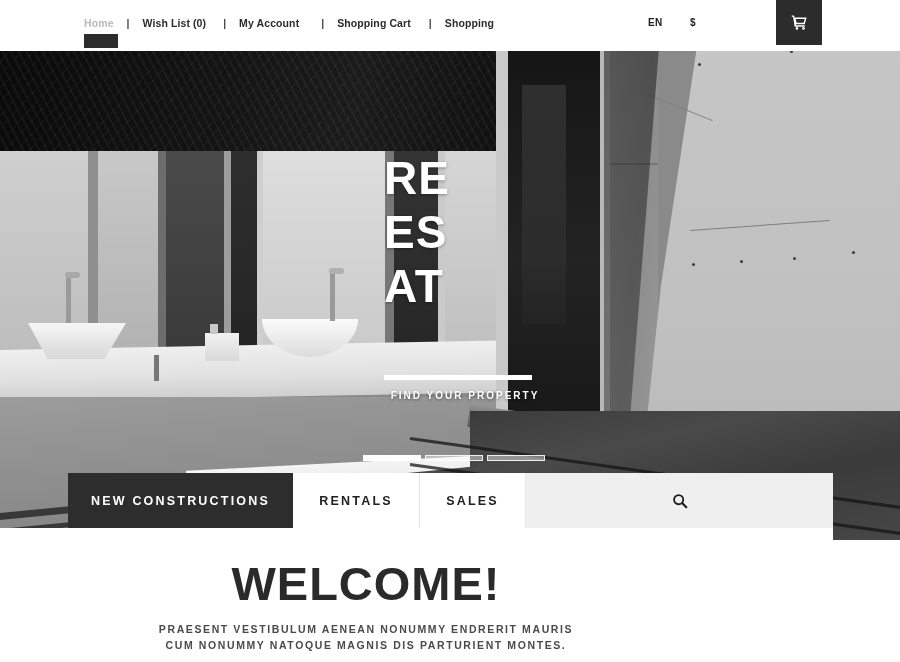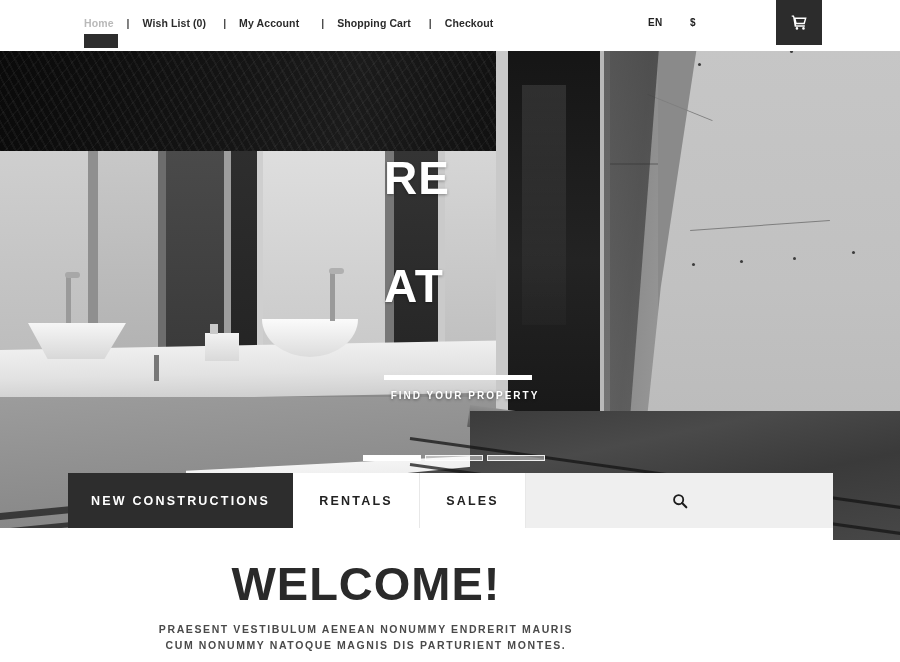--- a/index.html
+++ b/index.html
@@ -326,20 +326,21 @@
       <div class="ph-deck">
         <div class="plank"></div>
           <div class="plank"></div>
           <div class="plank"></div>
         <div class="plank"></div>
       </div>
     </div>
 
     <div class="hero-logo">
       <div class="logo-row lr1">RE</div>
+      <div class="logo-row lr2">ES</div>
       <div class="logo-row lr3">AT</div>
       <div class="logo-rule"></div>
     </div>
     <div class="hero-tagline">FIND YOUR PROPERTY</div>
 
     <div class="slider-dots">
       <div class="sdot on"></div>
       <div class="sdot"></div>
       <div class="sdot"></div>
     </div>
@@ -356,21 +357,21 @@
       <span class="sep">|</span>
       <span class="nav-gap-d"></span>
       <a href="#">My Account</a>
       <span class="nav-gap-e"></span>
       <span class="sep">|</span>
       <span class="nav-gap-f"></span>
       <a href="#">Shopping Cart</a>
       <span class="nav-gap-g"></span>
       <span class="sep">|</span>
       <span class="nav-gap-h"></span>
-      <a href="#">Checkout</a>
+      <a href="#">Shopping</a>
     </div>
 
     <div class="lang-cur" id="lang-sel">
       <span>EN</span>
     </div>
     <div class="lang-cur" id="cur-sel">
       <span>$</span>
     </div>
 
     <div class="cart-btn">

